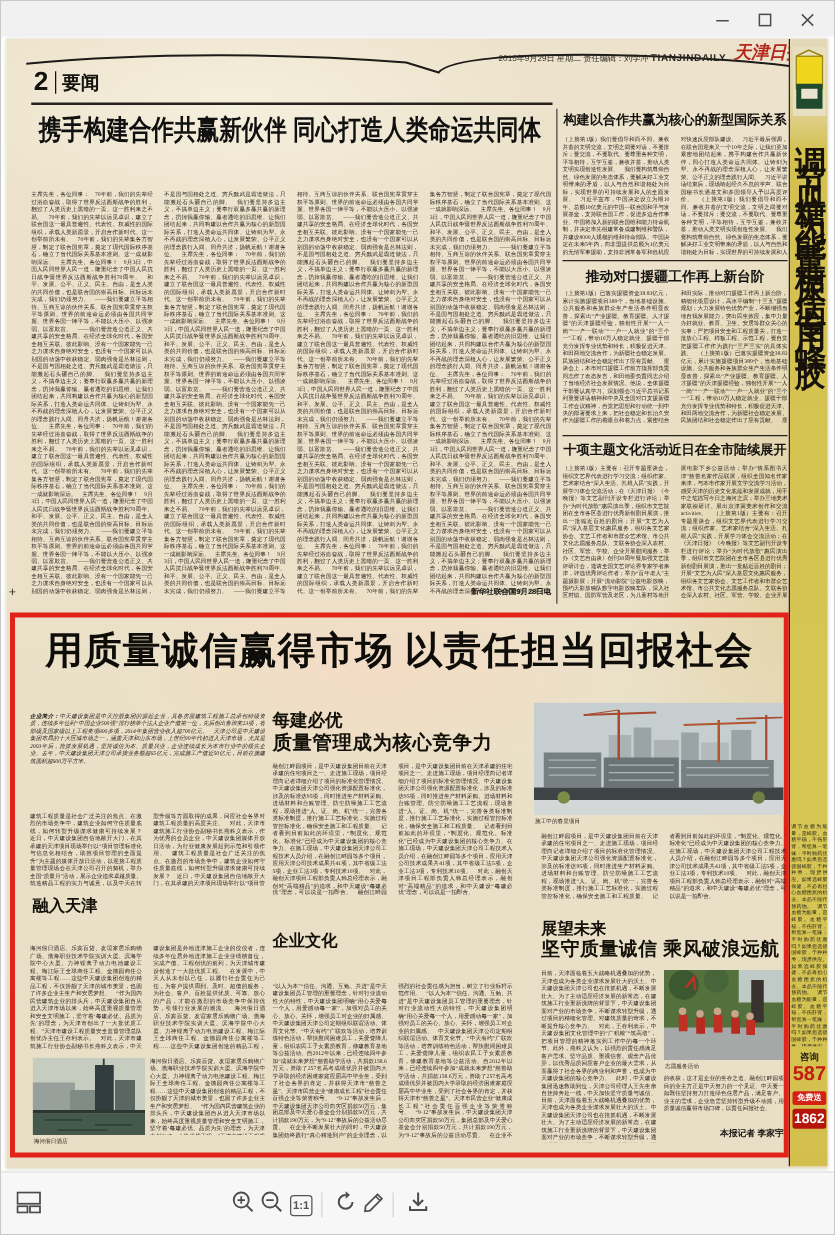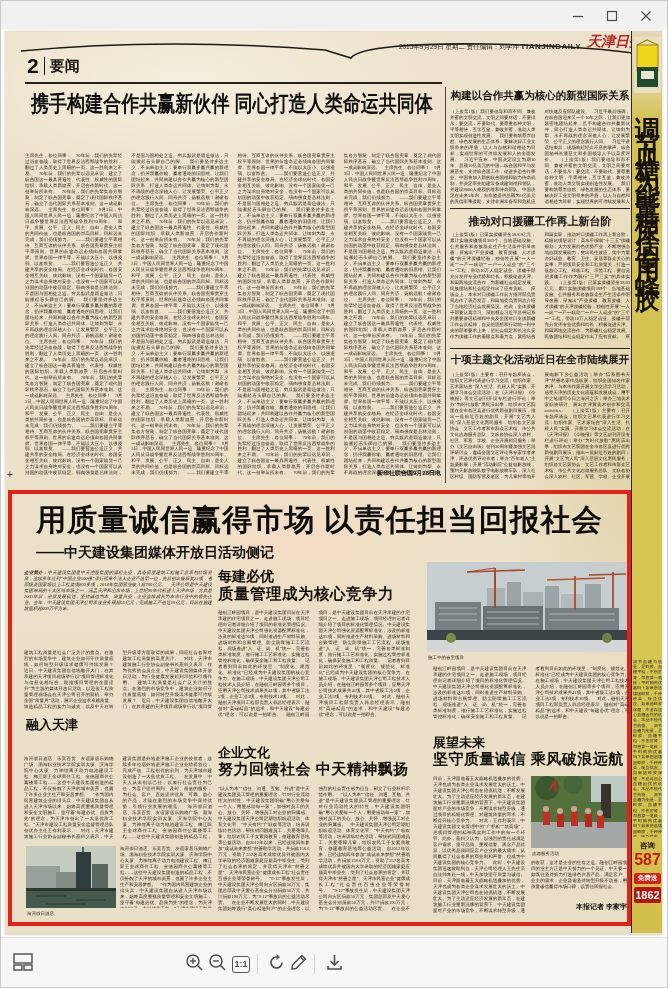--- a/index.html
+++ b/index.html
@@ -158,21 +158,20 @@
         <div class="abs" style="left:2px;top:856px;width:27px;text-align:center;font-size:11px;font-weight:900;
              color:#fff;background:#b6150c;border-radius:2px;padding:2px 0;">1862</div>
       </div>
 
       <div class="abs" style="left:2px;top:438px;font-size:10px;color:#33302a;">+</div>
 
       <div class="hibox">
 
         <div class="abs serif" style="left:0;top:6px;width:615px;text-align:center;font-size:30px;font-weight:900;
              color:#0f0d0a;letter-spacing:1px;white-space:nowrap;">用质量诚信赢得市场  以责任担当回报社会</div>
-        <div class="abs" style="left:24px;top:50px;font-size:14px;font-weight:900;color:#12100c;">——中天建设集团媒体开放日活动侧记</div>
 
         <div class="micro-wrap" style="left:12px;top:76px;width:188px;height:76px;">
           <div class="micro" style="font-style:italic;">
             <b>企业简介：</b><span>中天建设集团是中天控股集团的源起企业，具备房屋建筑工程施工总承包特级资质，连续多年位列“中国企业500强”排行榜单个法人企业产值第一位，先后创出鲁班奖23项，省部级及国家级以上工程奖项800多项，2014年集团营业收入超700亿元。　天津公司是中天建设集团布局的十大区域市场之一，涵盖天津和山东市场，上世纪90年代初进入天津市场，尤其是2003年后，抢抓发展机遇，坚持诚信为本、质量兴业，企业连续成长为本市行业中的领先企业。去年，中天建设集团天津公司承接业务额超65亿元，完成施工产值近50亿元，目前在施建筑面积超600万平方米。</span>
           </div>
         </div>
         <div class="micro-wrap" style="left:12px;top:156px;width:188px;height:64px;">
           <div class="micro" style="column-count:2;">建筑工程质量是社会广泛关注的焦点。在激烈的市场竞争中，建筑企业如何守住质量底线，如何转型升级谋求健康可持续发展？　近日，中天建设集团自信地敞开大门，在其承建的天津项目现场举行以“项目管理标准化与信息化相结合，助推项目管理的全面提升”为主题的媒体开放日活动，以迎接工程质量管理现场会在天津公司召开的契机，举办全国“质量月”活动，展示企业追求卓越质量、筑造精品工程的实力与诚意，以及中天在转型升级等方面取得的成果，回应社会各界对建筑工程质量的高度关注。　对此，天津市建筑施工行业协会副秘书长燕科义表示，作为优秀的会员企业，中天建设集团媒体开放日活动，为行业健康发展起到示范和引领作用。　建筑工程质量是社会广泛关注的焦点。在激烈的市场竞争中，建筑企业如何守住质量底线，如何转型升级谋求健康可持续发展？　近日，中天建设集团自信地敞开大门，在其承建的天津项目现场举行以“项目管理标准化与信息化相结合，助推项目管理的全面提升”为主题的媒体开放日活动，以迎接工程质量管理现场会在天津公司召开的契机，举办全国“质量月”活动，展示企业追求卓越质量、筑造精品工程的实力与诚意，以及中天在转型升级等方面取得的成果，回应社会各界对建筑工程质量的高度关注。　对此，天津市建筑施工行业协会副秘书长燕科义表示，作为优秀的会员企业，中天建设集团媒体开放日活动，为行业健康发展起到示范和引领作用。　</div>
         </div>
 
@@ -199,21 +198,20 @@
           <div class="micro">海河假日酒店、乐宾百货、友谊家居乐购物广场、渤海职业技术学院实训大厦、滨海学院中心大厦、力神锂离子动力电池建设工程、梅江际王全球商住工程、金德园商住公寓楼等工程……这些中天建设集团创造的精品工程，不仅扮靓了天津的城市美景，也圆了许多企业主生产和安居梦想。　“作为国内民营建筑企业的排头兵，中天建设集团自从进入天津市场以来，始终高度重视质量管理和安全文明施工，坚守着‘每建必优、品质为先’的理念，为天津市创出了一大批优质工程。”天津市建设工程质量安全监督管理总队创优办主任王存利表示。　对此，天津市建筑施工行业协会副秘书长燕科义表示，中天建设集团是外地进津施工企业的佼佼者，连续多年位居外地进津施工企业业绩榜首位，完成产值、工程创优的前列，为天津城市建设创造了一大批优质工程。　在发展中，中天人从未创以己任，以履行社会责任为己任，为客户提供周到、及时、超值的服务，为社会、客户、百姓提供优质、可靠、放心的产品，才能在激烈的市场竞争中保持优势，引领行业发展的潮流。</div>
         </div>
 
         <div class="kicker" style="left:206px;top:74px;font-size:14px;">每建必优</div>
         <div class="sectitle" style="left:206px;top:90px;font-size:15.5px;">质量管理成为核心竞争力</div>
         <div class="micro-wrap" style="left:206px;top:116px;width:192px;height:132px;">
           <div class="micro" style="column-count:2;">融创江畔园项目，是中天建设集团目前在天津承建的住宅项目之一。走进施工现场，项目经理向记者详细介绍了项目的标准化管理情况。中天建设集团天津公司强化资源配置标准化，涉及的标准达95项，同时推进生产材料采购、进场材料和台账管理、防尘防噪施工工艺流程，现场推进“人、证、岗、机”统一，完善各类标准制度，推行施工工艺标准化，实施过程管控标准化，确保安全施工和工程质量。　记者看到目前如此的环境里，“制度化、规范化、标准化”已经成为中天建设集团的核心竞争力。在施工现场，中天建设集团天津公司工程技术人员介绍，在融创江畔园等多个项目，应用天津公司技术成果共41项，其中省级工法5项，企业工法3项，专利技术10项。　对此，融创天津项目工程部负责人韩总经理表示，融创对“高端精品”的追求，和中天建设“每建必优”理念，可以说是一拍即合。　融创江畔园项目，是中天建设集团目前在天津承建的住宅项目之一。走进施工现场，项目经理向记者详细介绍了项目的标准化管理情况。中天建设集团天津公司强化资源配置标准化，涉及的标准达95项，同时推进生产材料采购、进场材料和台账管理、防尘防噪施工工艺流程，现场推进“人、证、岗、机”统一，完善各类标准制度，推行施工工艺标准化，实施过程管控标准化，确保安全施工和工程质量。　记者看到目前如此的环境里，“制度化、规范化、标准化”已经成为中天建设集团的核心竞争力。在施工现场，中天建设集团天津公司工程技术人员介绍，在融创江畔园等多个项目，应用天津公司技术成果共41项，其中省级工法5项，企业工法3项，专利技术10项。　对此，融创天津项目工程部负责人韩总经理表示，融创对“高端精品”的追求，和中天建设“每建必优”理念，可以说是一拍即合。　</div>
         </div>
 
         <div class="kicker" style="left:206px;top:250px;">企业文化</div>
-        <div class="sectitle" style="left:206px;top:266px;">努力回馈社会 中天精神飘扬</div>
         <div class="micro-wrap" style="left:206px;top:292px;width:192px;height:130px;">
           <div class="micro" style="column-count:2;">“以人为本”“信任、沟通、互勉、共进”是中天建设集团员工管理的重要理念，针对行业流动性大的特性，中天建设集团明确“用心关爱每一个人，用爱感动每一家”，加强对员工的关心、放心、关怀，增强员工对企业的归属感。　中天建设集团天津公司定期组织联谊活动、体育文化节、“中天有约”广联欢等活动，培养训练特色活动，帮扶慰问困难员工，关爱聋障儿童，组织农民工子女素质教育，修建教育基地等公益活动。自2012年以来，已经连续四年参加“成就未来梦想”慈善助学活动，共捐款158.6万元，资助了257名高考成绩优异并被国内大学录取的经济困难家庭应届高中毕业生，受到了社会各界的肯定，并获得天津市“慈善之星”、天津市民营企业“健康成长工程”社会责任百强企业等荣誉称号。　“9·12”事故发生后，中天建设集团天津公司向灾区捐款50万元，集团总部及中天爱心基金会分别捐款50万元，共计捐款190万元，为“9·12”事故后的公益活动尽责。　在企业不断发展壮大的同时，中天建设集团始终践行“真心精造到户”的企业理念，以强烈的社会责任感为担当，树立了行业标杆示范作用。　“以人为本”“信任、沟通、互勉、共进”是中天建设集团员工管理的重要理念，针对行业流动性大的特性，中天建设集团明确“用心关爱每一个人，用爱感动每一家”，加强对员工的关心、放心、关怀，增强员工对企业的归属感。　中天建设集团天津公司定期组织联谊活动、体育文化节、“中天有约”广联欢等活动，培养训练特色活动，帮扶慰问困难员工，关爱聋障儿童，组织农民工子女素质教育，修建教育基地等公益活动。自2012年以来，已经连续四年参加“成就未来梦想”慈善助学活动，共捐款158.6万元，资助了257名高考成绩优异并被国内大学录取的经济困难家庭应届高中毕业生，受到了社会各界的肯定，并获得天津市“慈善之星”、天津市民营企业“健康成长工程”社会责任百强企业等荣誉称号。　“9·12”事故发生后，中天建设集团天津公司向灾区捐款50万元，集团总部及中天爱心基金会分别捐款50万元，共计捐款190万元，为“9·12”事故后的公益活动尽责。　在企业不断发展壮大的同时，中天建设集团始终践行“真心精造到户”的企业理念，以强烈的社会责任感为担当，树立了行业标杆示范作用。　</div>
         </div>
 
         <div class="photo" style="left:415px;top:68px;width:200px;height:90px;">
           <svg width="200" height="90" viewBox="0 0 200 90">
             <rect width="200" height="90" fill="#c6ced0"></rect>
             <rect x="60" y="26" width="18" height="40" fill="#aab2b4"></rect>
             <rect x="80" y="20" width="14" height="46" fill="#9aa3a5"></rect>
             <rect x="96" y="30" width="20" height="36" fill="#aab2b4"></rect>

